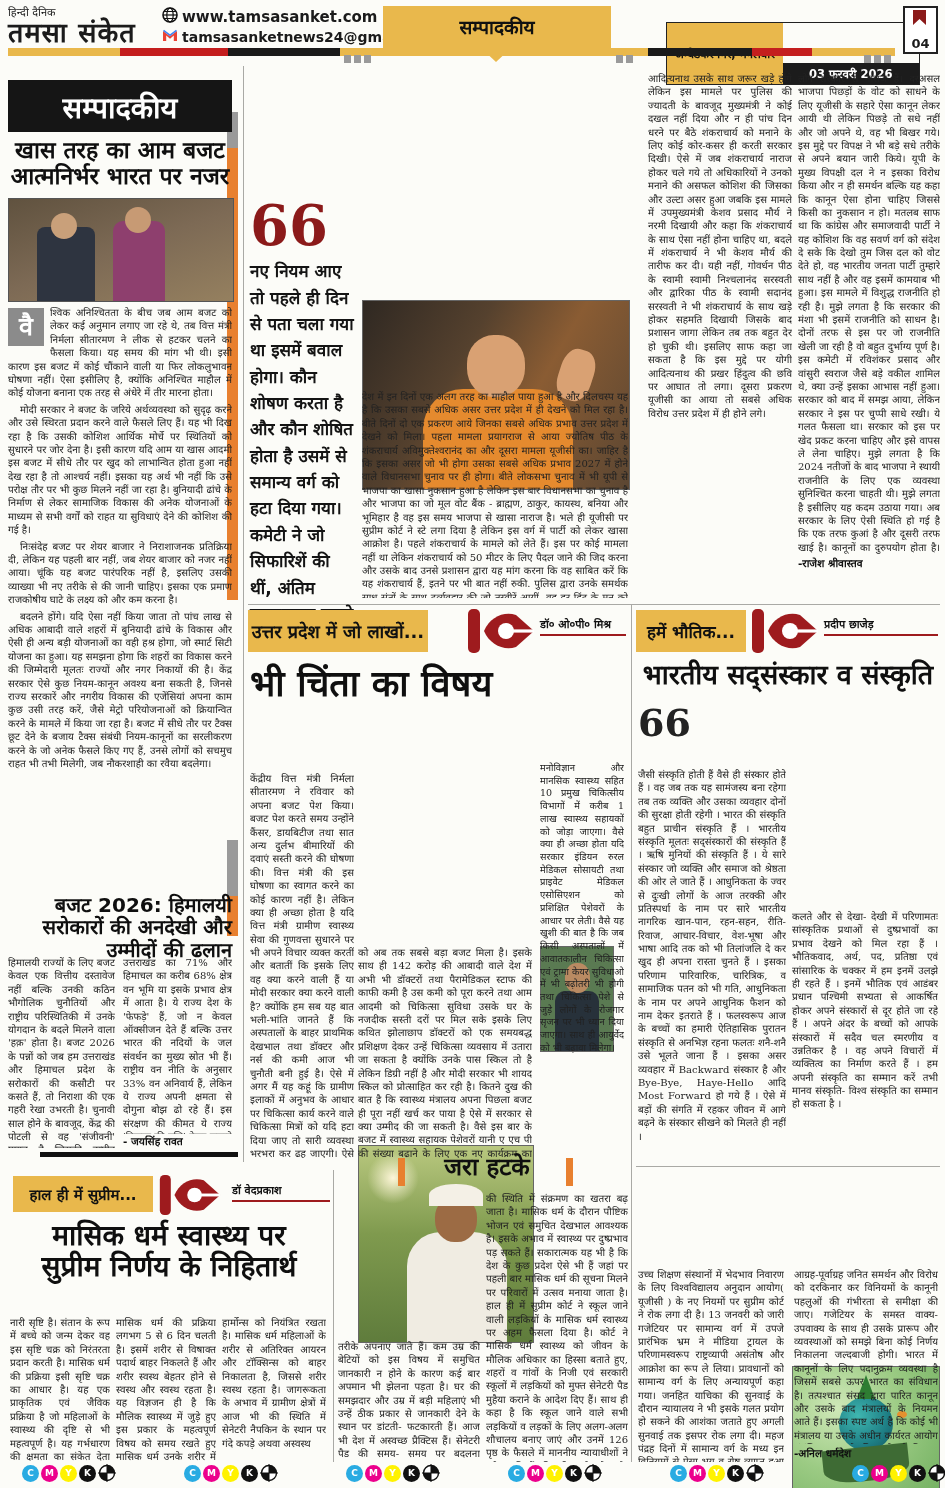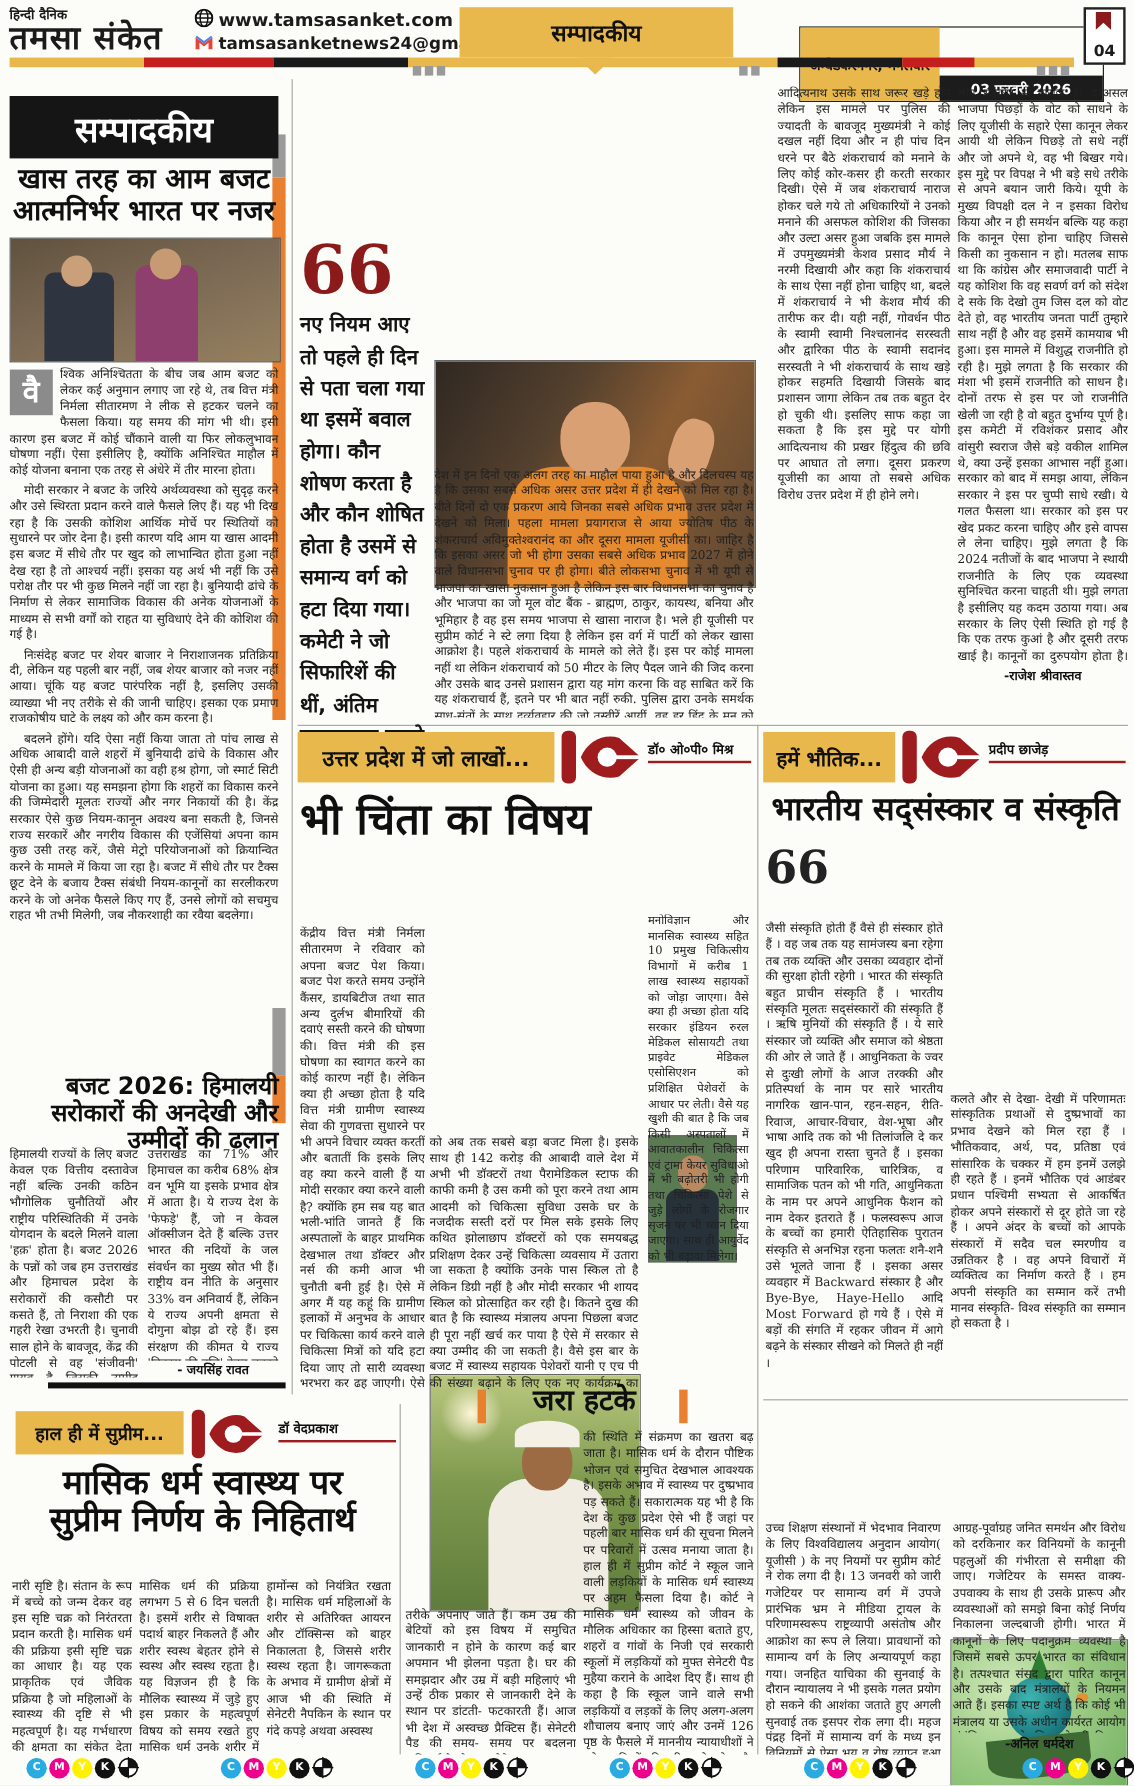--- a/index.html
+++ b/index.html
@@ -11,36 +11,36 @@
   .col p{margin:0;}
   .hl{font-family:"DejaVu Sans",sans-serif;font-weight:800;color:#0f0f0f;line-height:1.12;}
   .kicker{background:#E9B84C;font-family:"DejaVu Sans",sans-serif;font-weight:700;
           display:flex;align-items:center;justify-content:center;color:#111;}
   .author{font-family:"DejaVu Sans",sans-serif;font-weight:700;font-size:11px;color:#111;
           border-bottom:2px solid #9E1B1E;padding-bottom:3px;}
   .dropcap{float:left;width:36px;height:38px;background:#8b8b8b;color:#fff;font-size:25px;
            font-weight:bold;text-align:center;line-height:38px;margin:2px 6px 2px 0;
            font-family:"DejaVu Sans",sans-serif;}
   .qmark{color:#8B1A1A;font-family:"DejaVu Serif",serif;font-weight:bold;}
-  .sign{font-family:"DejaVu Sans",sans-serif;font-weight:700;font-size:10.5px;text-align:center;color:#111;}
+  .sign{font-family:"DejaVu Sans",sans-serif;font-weight:700;font-size:10.5px;text-align:left;color:#111;}
   .vline{background:#a9a9a5;width:1px;}
   .hline{background:#a9a9a5;height:1px;}
   .sq{width:7px;height:8px;background:#9a9a9a;display:inline-block;margin-right:3px;}
   .cmyk{display:flex;gap:2px;align-items:center;}
   .plate{width:17px;height:17px;border-radius:50%;display:flex;align-items:center;justify-content:center;
          font-family:"DejaVu Sans",sans-serif;font-weight:bold;font-size:9px;color:#fff;}
   .photo{overflow:hidden;position:relative;}
 </style>
 </head>
 <body>
 
 <div class="page">
 
   <div class="abs" style="left:8px;top:4px;">
-    <div class="sans" style="font-size:11px;font-weight:700;">हिन्दी दैनिक</div>
+    <div class="sans" style="font-size:11px;font-weight:400;">हिन्दी दैनिक</div>
     <div class="sans" style="font-size:27px;font-weight:900;line-height:1.0;letter-spacing:1px;">तमसा संकेत</div>
   </div>
   <div class="abs" style="left:162px;top:7px;display:flex;align-items:center;gap:4px;">
     <span>
       <svg width="16" height="16" viewBox="0 0 16 16">
           <circle cx="8" cy="8" r="7" fill="none" stroke="#111" stroke-width="1.6"></circle>
           <ellipse cx="8" cy="8" rx="3.2" ry="7" fill="none" stroke="#111" stroke-width="1.2"></ellipse>
           <line x1="1" y1="8" x2="15" y2="8" stroke="#111" stroke-width="1.2"></line>
           <line x1="2" y1="4.5" x2="14" y2="4.5" stroke="#111" stroke-width="1"></line>
           <line x1="2" y1="11.5" x2="14" y2="11.5" stroke="#111" stroke-width="1"></line>
@@ -124,21 +124,21 @@
     <div class="abs" style="left:0;top:0;width:100%;height:100%;background:linear-gradient(120deg,#2f2822 0%,#55412e 35%,#8a5c33 60%,#5b4632 100%);"></div>
     <div class="abs" style="left:60px;top:88px;width:150px;height:100px;background:#E58A2E;border-radius:40px 40px 0 0;"></div>
     <div class="abs" style="left:104px;top:34px;width:58px;height:62px;border-radius:46%;background:#d9a173;"></div>
     <div class="abs" style="left:196px;top:48px;width:34px;height:52px;border-radius:40%;background:#d9a173;transform:rotate(18deg);"></div>
   </div>
   <div class="abs col" style="left:362px;top:390px;width:266px;height:208px;">देश में इन दिनों एक अलग तरह का माहौल पाया हुआ है और दिलचस्प यह है कि उसका सबसे अधिक असर उत्तर प्रदेश में ही देखने को मिल रहा है। बीते दिनों दो एक प्रकरण आये जिनका सबसे अधिक प्रभाव उत्तर प्रदेश में देखने को मिला। पहला मामला प्रयागराज से आया ज्योतिष पीठ के शंकराचार्य अविमुक्तेश्वरानंद का और दूसरा मामला यूजीसी का। जाहिर है कि इसका असर जो भी होगा उसका सबसे अधिक प्रभाव 2027 में होने वाले विधानसभा चुनाव पर ही होगा। बीते लोकसभा चुनाव में भी यूपी से भाजपा का खासा नुकसान हुआ है लेकिन इस बार विधानसभा का चुनाव है और भाजपा का जो मूल वोट बैंक - ब्राह्मण, ठाकुर, कायस्थ, बनिया और भूमिहार है वह इस समय भाजपा से खासा नाराज है। भले ही यूजीसी पर सुप्रीम कोर्ट ने स्टे लगा दिया है लेकिन इस वर्ग में पार्टी को लेकर खासा आक्रोश है। पहले शंकराचार्य के मामले को लेते हैं। इस पर कोई मामला नहीं था लेकिन शंकराचार्य को 50 मीटर के लिए पैदल जाने की जिद करना और उसके बाद उनसे प्रशासन द्वारा यह मांग करना कि वह साबित करें कि यह शंकराचार्य हैं, इतने पर भी बात नहीं रुकी. पुलिस द्वारा उनके समर्थक साधु-संतों के साथ दुर्व्यवहार की जो तस्वीरें आयीं, वह हर हिंदू के मन को उदास कर गयीं क्योंकि अभी तक हर हिंदू उम्मीद करता था कि अगर साधु-संतों पर कोई बात आयेगी तो योगी</div>
   <div class="abs col" style="left:648px;top:72px;width:144px;height:526px;">आदित्यनाथ उसके साथ जरूर खड़े होंगे लेकिन इस मामले पर पुलिस की ज्यादती के बावजूद मुख्यमंत्री ने कोई दखल नहीं दिया और न ही पांच दिन धरने पर बैठे शंकराचार्य को मनाने के लिए कोई कोर-कसर ही करती सरकार दिखी। ऐसे में जब शंकराचार्य नाराज होकर चले गये तो अधिकारियों ने उनको मनाने की असफल कोशिश की जिसका और उल्टा असर हुआ जबकि इस मामले में उपमुख्यमंत्री केशव प्रसाद मौर्य ने नरमी दिखायी और कहा कि शंकराचार्य के साथ ऐसा नहीं होना चाहिए था, बदले में शंकराचार्य ने भी केशव मौर्य की तारीफ कर दी। यही नहीं, गोवर्धन पीठ के स्वामी स्वामी निश्चलानंद सरस्वती और द्वारिका पीठ के स्वामी सदानंद सरस्वती ने भी शंकराचार्य के साथ खड़े होकर सहमति दिखायी जिसके बाद प्रशासन जागा लेकिन तब तक बहुत देर हो चुकी थी। इसलिए साफ कहा जा सकता है कि इस मुद्दे पर योगी आदित्यनाथ की प्रखर हिंदुत्व की छवि पर आघात तो लगा। दूसरा प्रकरण यूजीसी का आया तो सबसे अधिक विरोध उत्तर प्रदेश में ही होने लगे।</div>
   <div class="abs col" style="left:798px;top:72px;width:142px;height:482px;">लोग सरकार से नाराज हैं। दरअसल भाजपा पिछड़ों के वोट को साधने के लिए यूजीसी के सहारे ऐसा कानून लेकर आयी थी लेकिन पिछड़े तो सधे नहीं और जो अपने थे, वह भी बिखर गये। इस मुद्दे पर विपक्ष ने भी बड़े सधे तरीके से अपने बयान जारी किये। यूपी के मुख्य विपक्षी दल ने न इसका विरोध किया और न ही समर्थन बल्कि यह कहा कि कानून ऐसा होना चाहिए जिससे किसी का नुकसान न हो। मतलब साफ था कि कांग्रेस और समाजवादी पार्टी ने यह कोशिश कि वह सवर्ण वर्ग को संदेश दे सके कि देखो तुम जिस दल को वोट देते हो, वह भारतीय जनता पार्टी तुम्हारे साथ नहीं है और वह इसमें कामयाब भी हुआ। इस मामले में विशुद्ध राजनीति हो रही है। मुझे लगता है कि सरकार की मंशा भी इसमें राजनीति को साधन है। दोनों तरफ से इस पर जो राजनीति खेली जा रही है वो बहुत दुर्भाग्य पूर्ण है। इस कमेटी में रविशंकर प्रसाद और वांसुरी स्वराज जैसे बड़े वकील शामिल थे, क्या उन्हें इसका आभास नहीं हुआ। सरकार को बाद में समझ आया, लेकिन सरकार ने इस पर चुप्पी साधे रखी। ये गलत फैसला था। सरकार को इस पर खेद प्रकट करना चाहिए और इसे वापस ले लेना चाहिए। मुझे लगता है कि 2024 नतीजों के बाद भाजपा ने स्थायी राजनीति के लिए एक व्यवस्था सुनिश्चित करना चाहती थी। मुझे लगता है इसीलिए यह कदम उठाया गया। अब सरकार के लिए ऐसी स्थिति हो गई है कि एक तरफ कुआं है और दूसरी तरफ खाई है। कानूनों का दुरुपयोग होता है। पहले कानून बना तो उसका दुरुपयोग हुआ तो जो खत्म नहीं हुआ। इसी तरह दलित एक्ट का भी दुरुपयोग हुआ लेकिन इन कानूनों के फायदे भी हुए हैं। देखना यह पड़ेगा कि इस नियम को ठीक करने की बात हो रही थी या इन्हें खत्म करने की बात हो रही थी। ये मामला दुधारी तलवार वाला है. इस पर एक तरफा अप्रोच से काम नहीं चलेगा। कुछ भी हो लेकिन इन सभी मामलों पर अगर जल्दी कुछ न किया गया तो नुकसान योगी आदित्यनाथ का सबसे अधिक होगा।</div>
   <div class="abs sign" style="left:798px;top:556px;width:142px;" ind="">-राजेश श्रीवास्तव</div>
 
-  <div class="abs kicker" style="left:248px;top:610px;width:214px;height:42px;font-size:18px;">उत्तर प्रदेश में जो लाखों...</div>
+  <div class="abs kicker" style="left:248px;top:610px;width:180px;height:42px;font-size:18px;">उत्तर प्रदेश में जो लाखों...</div>
   <div class="abs" style="left:466px;top:606px;">
     <svg width="70" height="50" viewBox="0 0 70 50">
         <rect x="2" y="3" width="12" height="44" rx="5" fill="#9E1B1E"></rect>
         <path d="M18 25 C24 11, 38 5, 50 9 L68 25 L50 41 C38 45, 24 39, 18 25 Z" fill="#9E1B1E"></path>
         <circle cx="40" cy="25" r="8" fill="#fff"></circle>
         <rect x="46" y="23.4" width="22" height="3.2" fill="#fff"></rect>
       </svg>
   </div>
   <div class="abs author" style="left:540px;top:616px;width:86px;">डॉ० ओ०पी० मिश्र</div>
   <div class="abs hl" style="left:250px;top:664px;width:288px;font-size:36px;">

